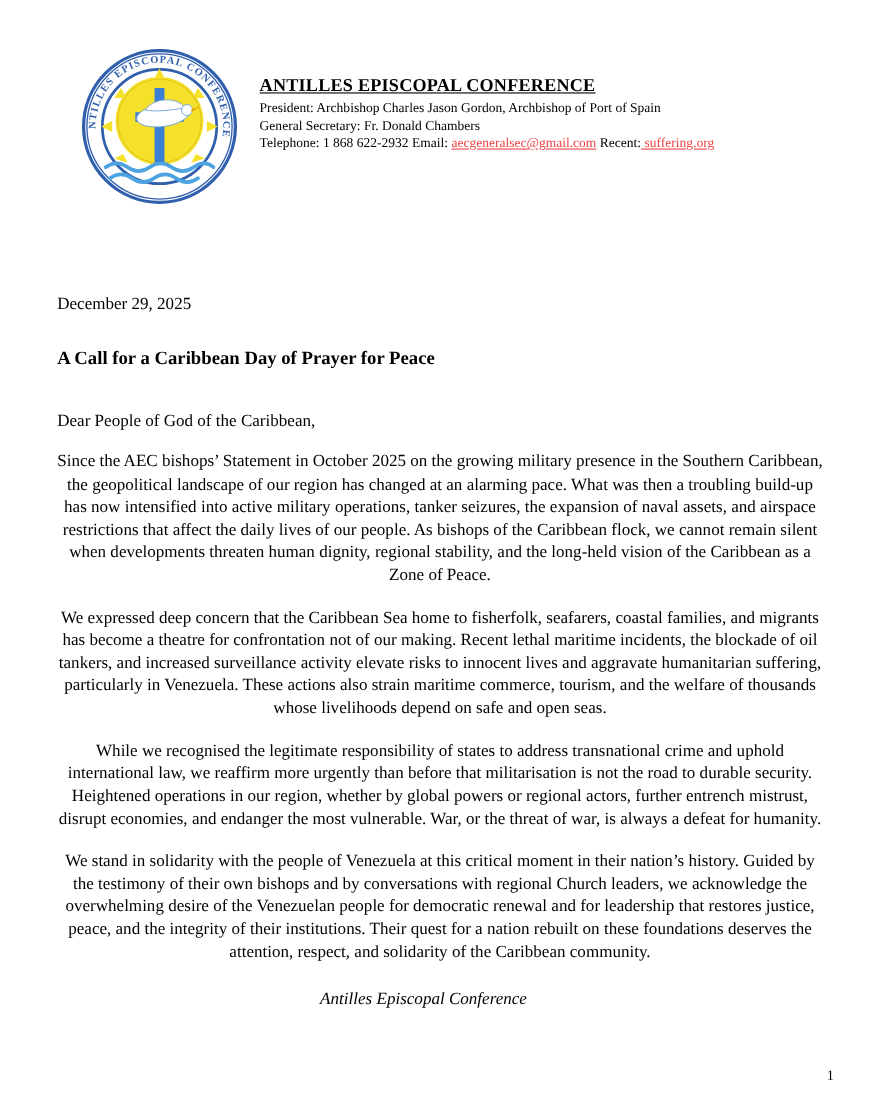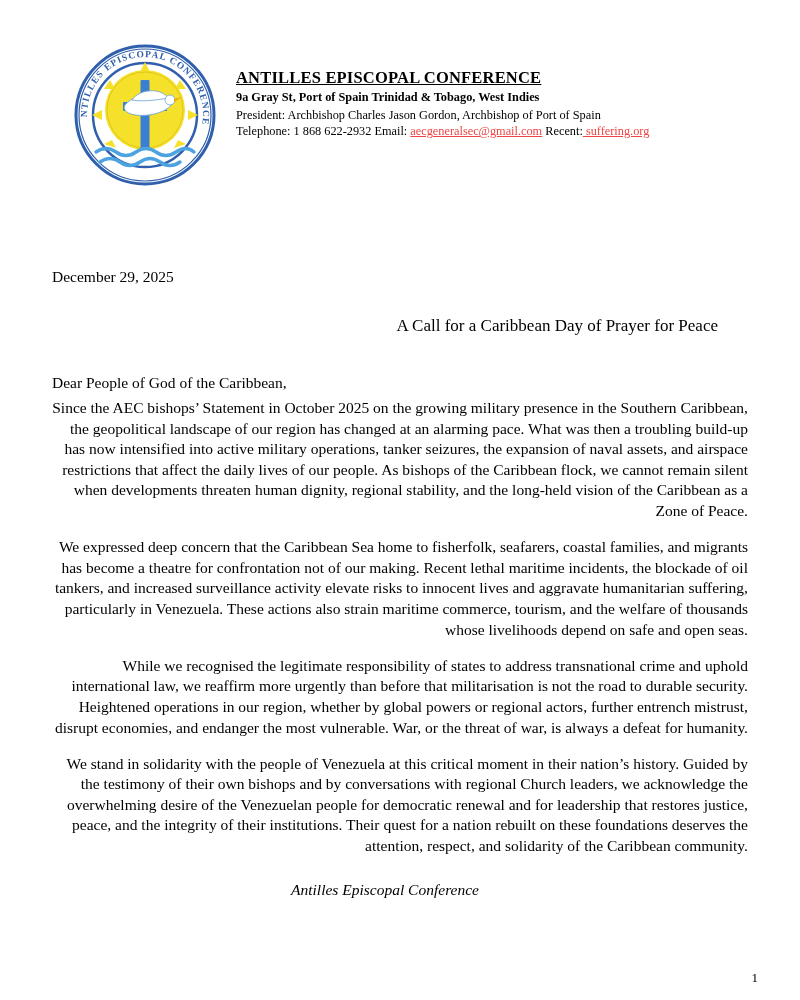--- a/index.html
+++ b/index.html
@@ -60,36 +60,36 @@
     color: #ef4444;
     text-decoration: underline;
   }
 
   
   .date {
     margin-top: 78px;
     font-size: 15.5px;
   }
   .doc-title {
-    text-align: right;
-    font-weight: normal;
+    text-align: left;
+    font-weight: bold;
     font-size: 17px;
     margin-top: 30px;
     margin-bottom: 0;
     padding-right: 30px;
   }
   .salutation {
     margin-top: 38px;
     font-size: 15.5px;
   }
   .para {
-    margin-top: 6px;
+    margin-top: 18px;
     font-size: 15.5px;
     line-height: 1.33;
-    text-align: right;
+    text-align: center;
   }
   .signature {
     margin-top: 24px;
     text-align: center;
     font-style: italic;
     font-size: 15.5px;
     padding-right: 30px;
   }
   .page-number {
     position: absolute;
@@ -147,22 +147,22 @@
 
         <g stroke="#4da3e0" stroke-width="3.4" fill="none" stroke-linecap="round">
           <path d="M 26,112 q 10,-7 20,0 q 10,7 20,0 q 10,-7 20,0 q 10,7 20,0 q 10,-7 18,0"></path>
           <path d="M 30,122 q 10,-7 20,0 q 10,7 20,0 q 10,-7 20,0 q 10,7 20,0"></path>
         </g>
       </svg>
     </div>
 
     <div class="org-block">
       <div class="org-name">ANTILLES EPISCOPAL CONFERENCE</div>
-      <div class="org-addr">9a Gray St, Port of Spain Trinidad &amp; Tobago, West Indies</div>
       <div class="org-line">President: Archbishop Charles Jason Gordon, Archbishop of Port of Spain</div>
+      <div class="org-line">General Secretary: Fr. Donald Chambers</div>
       <div class="org-line">
         <span>Telephone: 1 868 622-2932 Email:</span>
         <a href="#">aecgeneralsec@gmail.com</a>
         <span>Recent:</span><a href="#"> suffering.org</a>
       </div>
     </div>
   </div>
 
   <div class="date">December 29, 2025</div>
 

